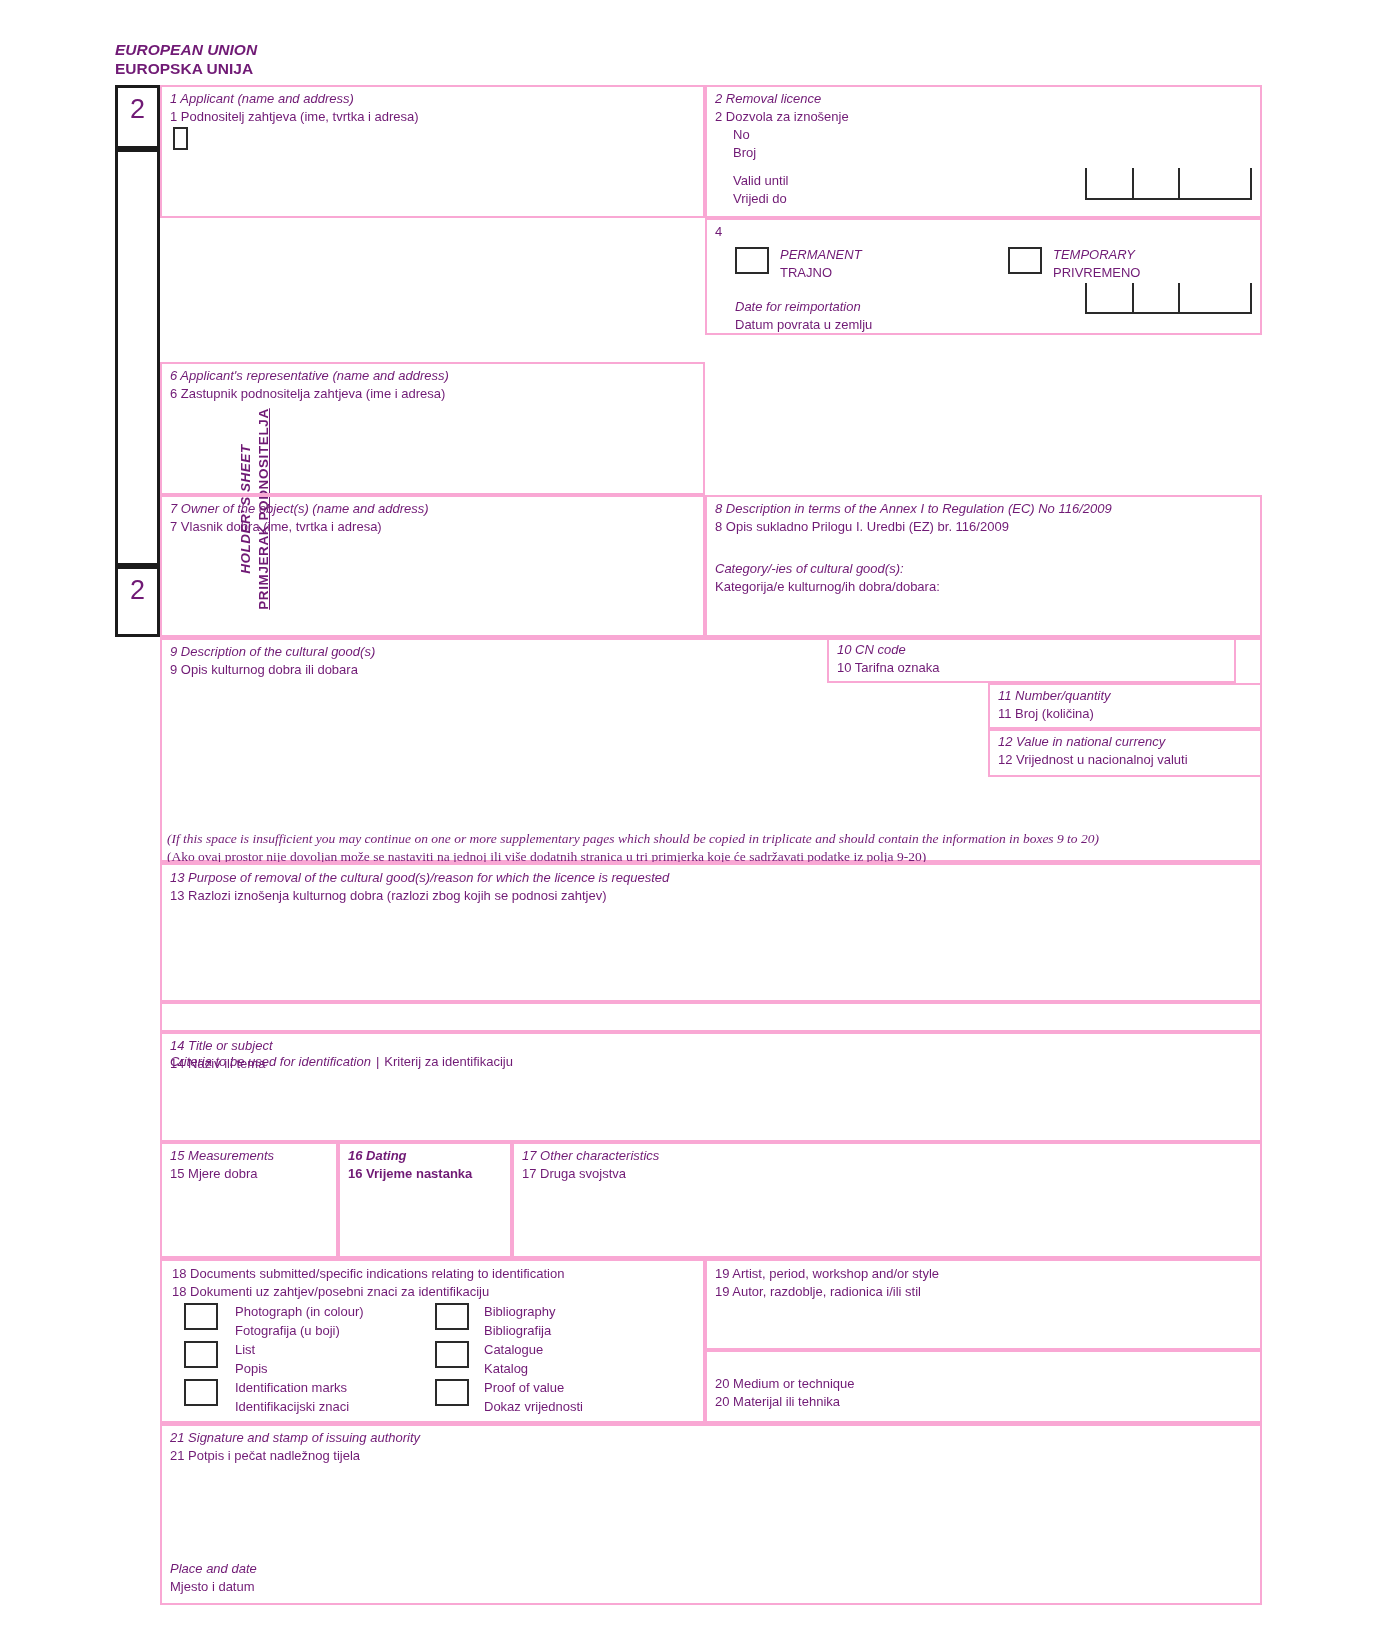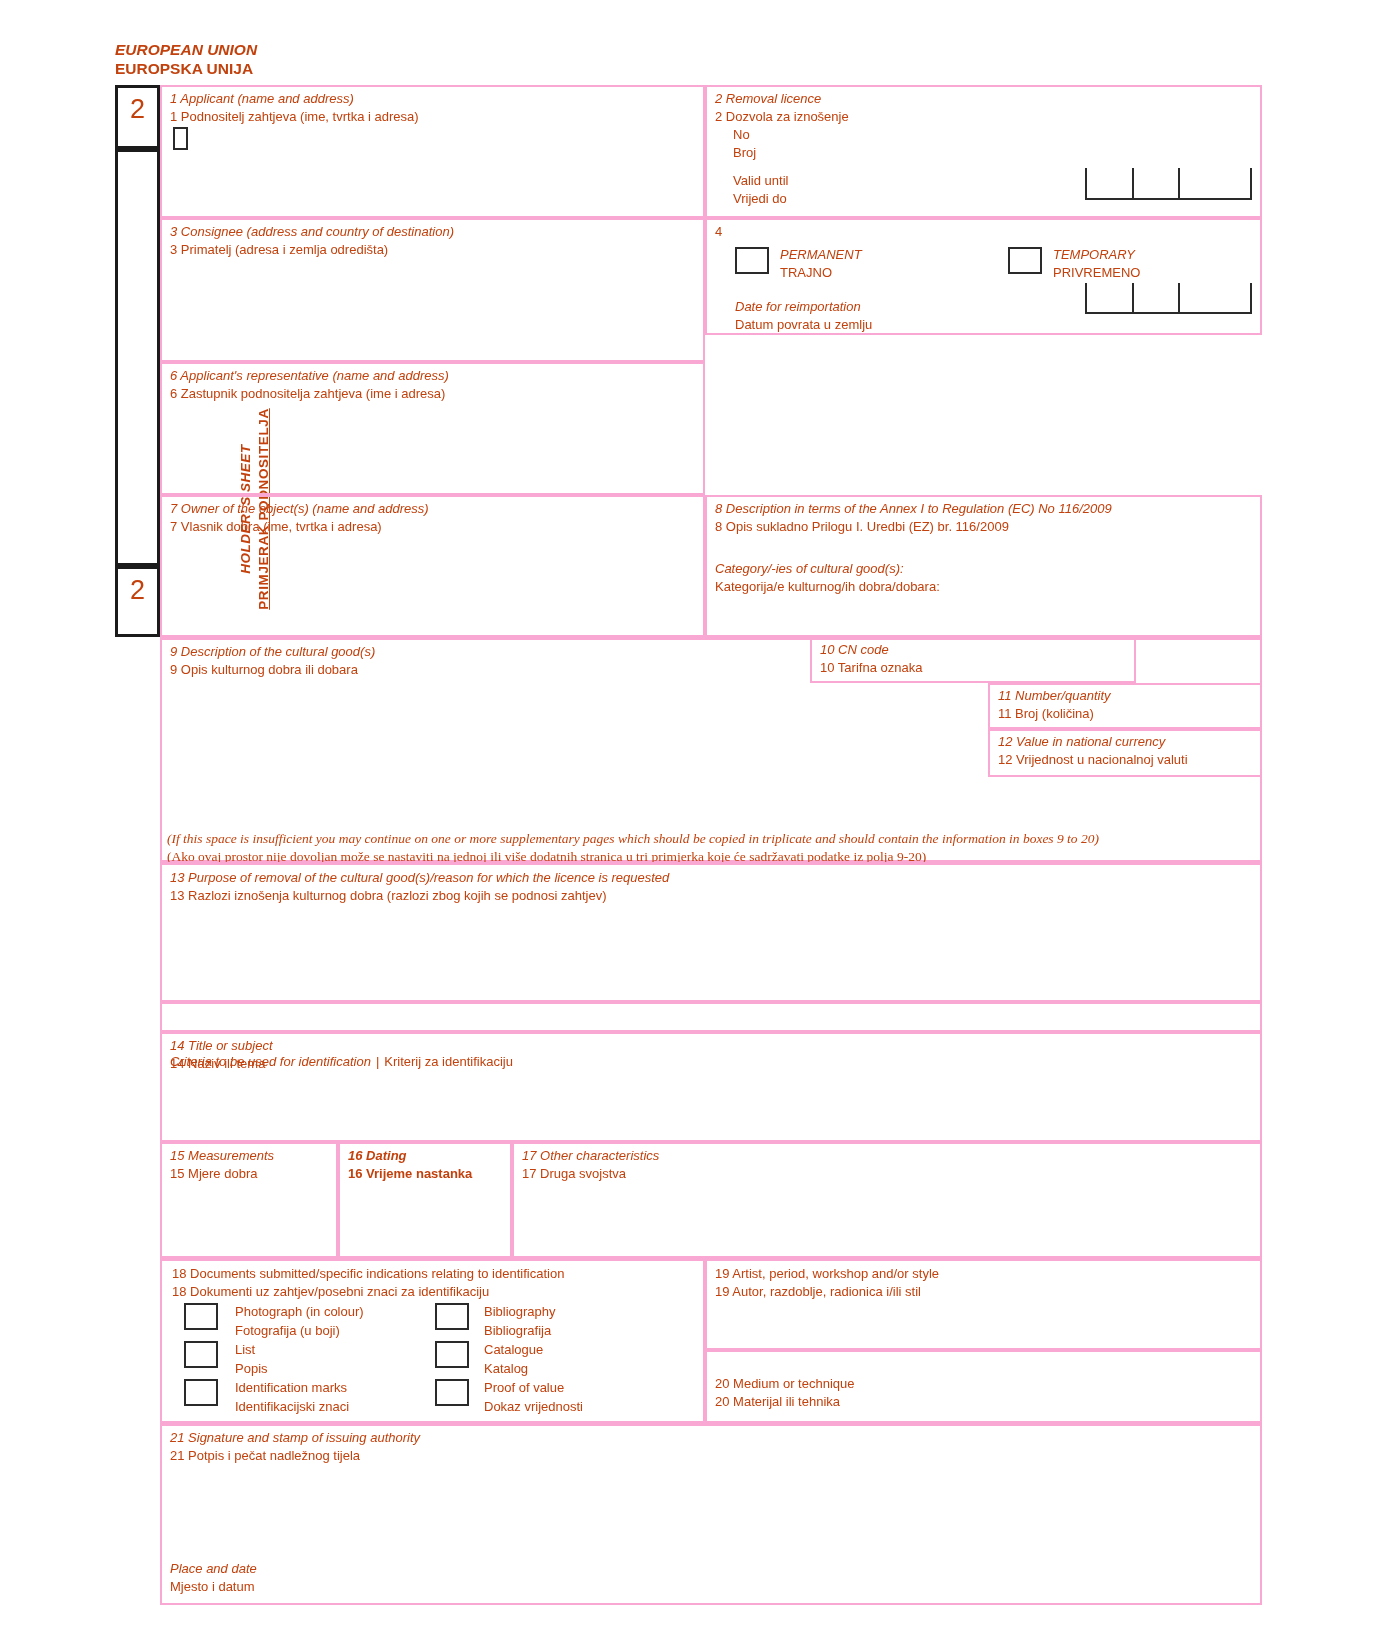--- a/index.html
+++ b/index.html
@@ -1,16 +1,16 @@
 <!DOCTYPE html>
 <html><head>
 <meta charset="utf-8">
 <style>
   html,body{margin:0;padding:0;background:#fff;}
-  #page{position:relative;width:1386px;height:1640px;background:#fff;color:#c2410c;
+  #page{position:relative;width:1386px;height:1640px;background:#fff;color:#701a75;
         font-family:"Liberation Sans", sans-serif;font-size:13px;line-height:18px;}
   .abs{position:absolute;}
   .box{position:absolute;border:2px solid #f9a8d4;box-sizing:border-box;background:transparent;}
   .thicktop{border-top-width:3px;}
   .mbox{position:absolute;border:3px solid #1b1b1b;box-sizing:border-box;
         display:flex;align-items:flex-start;justify-content:center;}
   .copynum{font-size:27px;line-height:30px;padding-top:6px;}
   .hd{position:absolute;}
   .en{font-style:italic;}
   .hr{font-style:normal;}
@@ -79,26 +79,20 @@
     <div class="hd" style="left:26px;top:85px;">
       <div>Valid until</div>
       <div>Vrijedi do</div>
     </div>
     <div class="comb" style="left:378px;top:81px;width:167px;height:32px;">
       <span class="div1"></span>
       <span class="div2"></span>
     </div>
   </div>
 
-  <div class="box" style="left:160px;top:218px;width:545px;height:144px;">
-    <div class="hd" style="left:8px;top:3px;">
-      <div class="en">3 Consignee (address and country of destination)</div>
-      <div class="hr">3 Primatelj (adresa i zemlja odredišta)</div>
-    </div>
-  </div>
 
   <div class="box" style="left:705px;top:218px;width:557px;height:117px;">
     <div class="hd" style="left:8px;top:3px;">4</div>
     <div class="cb" style="left:28px;top:27px;"></div>
     <div class="hd" style="left:73px;top:26px;">
       <div class="en">PERMANENT</div>
       <div class="hr">TRAJNO</div>
     </div>
     <div class="cb" style="left:301px;top:27px;"></div>
     <div class="hd" style="left:346px;top:26px;">
@@ -144,21 +138,21 @@
   <div class="box thicktop" style="left:160px;top:637px;width:1102px;height:225px;">
     <div class="hd" style="left:8px;top:3px;">
       <div class="en">9 Description of the cultural good(s)</div>
       <div class="hr">9 Opis kulturnog dobra ili dobara</div>
     </div>
     <div class="hd serifnote" style="left:5px;top:190px;">
       <div class="en">(If this space is insufficient you may continue on one or more supplementary pages which should be copied in triplicate and should contain the information in boxes 9 to 20)</div>
       <div class="hr">(Ako ovaj prostor nije dovoljan može se nastaviti na jednoj ili više dodatnih stranica u tri primjerka koje će sadržavati podatke iz polja 9-20)</div>
     </div>
   </div>
-  <div class="box" style="left:810px;top:637px;width:326px;height:46px;">
+  <div class="box" style="left:827px;top:637px;width:409px;height:46px;">
     <div class="hd" style="left:8px;top:2px;">
       <div class="en nw">10 CN code</div>
       <div class="hr nw">10 Tarifna oznaka</div>
     </div>
   </div>
   <div class="box" style="left:988px;top:683px;width:274px;height:46px;">
     <div class="hd" style="left:8px;top:2px;">
       <div class="en nw">11 Number/quantity</div>
       <div class="hr nw">11 Broj (količina)</div>
     </div>

